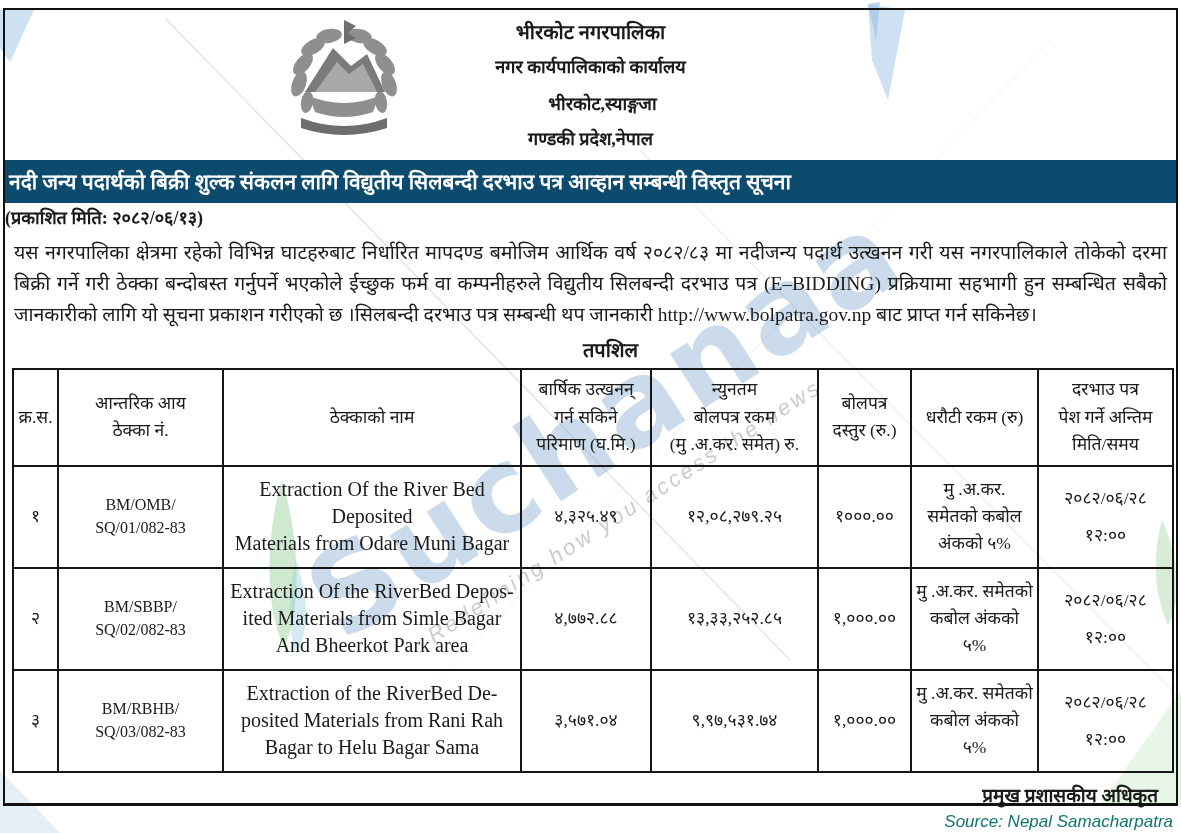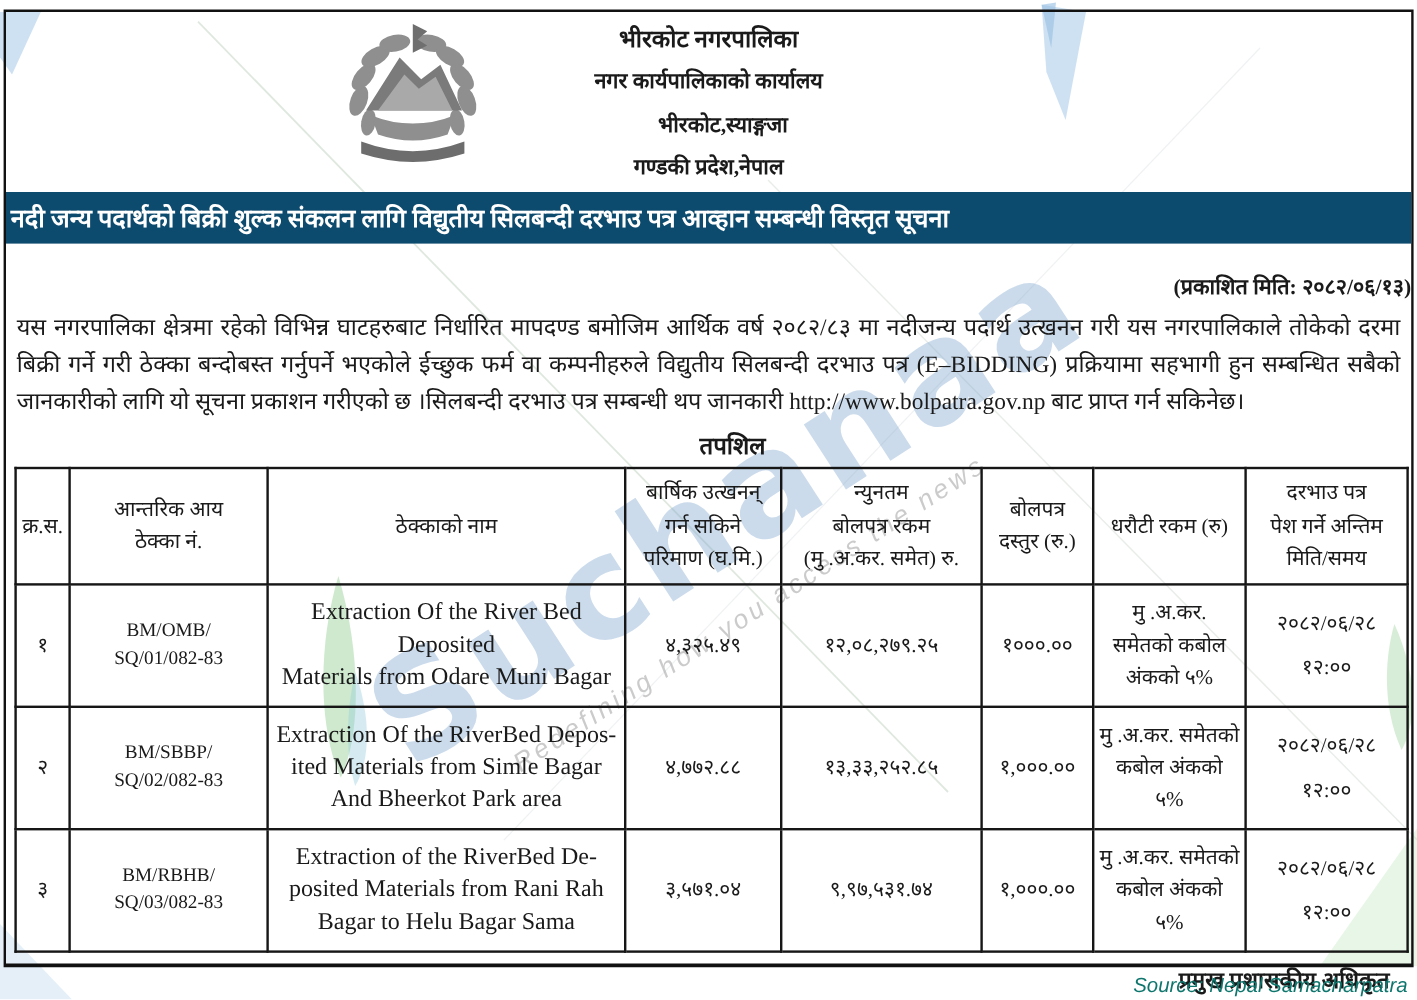--- a/index.html
+++ b/index.html
@@ -28,21 +28,21 @@
   .hdr{position:relative;text-align:center;padding-top:8px;}
   .hdr .l1{font-size:20px;font-weight:bold;}
   .hdr .l2{font-size:18px;font-weight:bold;margin-top:9px;}
   .hdr .l3{font-size:18px;font-weight:bold;margin-top:13px;padding-left:24px;}
   .hdr .l4{font-size:18px;font-weight:bold;margin-top:11px;}
   .logo{position:absolute;left:280px;top:4px;width:118px;height:130px;}
   .banner{
     margin-top:10px;background:#0c4a6e;color:#ffffff;text-align:left;
     font-size:21px;font-weight:bold;padding:7px 4px 8px;
   }
-  .pubdate{text-align:right;font-size:18px;font-weight:bold;margin-top:23px;}
+  .pubdate{text-align:left;font-size:18px;font-weight:bold;margin-top:2px;}
   .bodytext{
     margin:8px 9px 0;font-size:19.5px;line-height:1.6;text-align:justify;
   }
   .detail-label{text-align:center;font-size:20px;font-weight:bold;margin-top:5px;margin-left:40px;}
   
   table.tbl{
     border-collapse:collapse;margin:5px 7px 0;width:1160px;table-layout:fixed;
   }
   .tbl td,.tbl th{
     border:2px solid #161616;text-align:center;vertical-align:middle;

